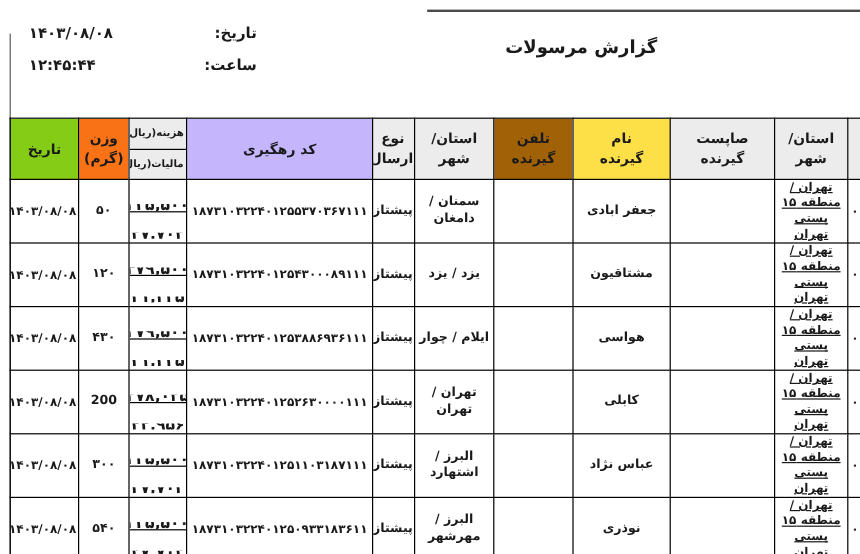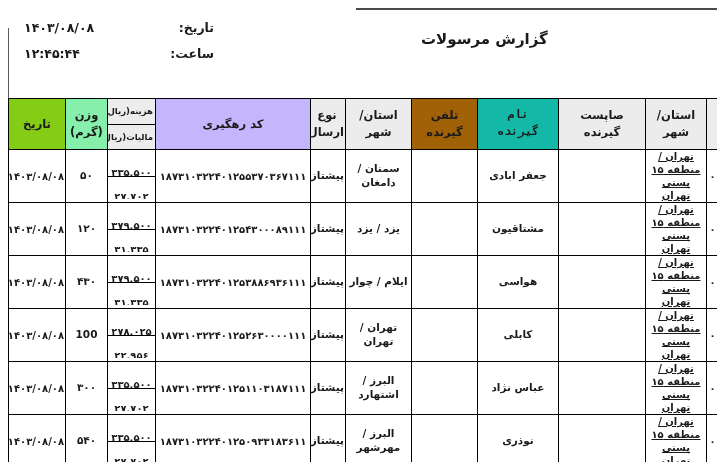--- a/index.html
+++ b/index.html
@@ -40,21 +40,21 @@
   .hw-name{max-width:46px;}
   .hw-sapost{max-width:54px;}
 
   .cost-th,.cost-td{padding:0;}
   .stack{display:flex;flex-direction:column;width:100%;}
   thead .stack{height:50px;}
   tbody .stack{height:46px;}
   .sub{flex:1;display:flex;align-items:center;justify-content:center;overflow:hidden;}
   .sub-top{border-bottom:1px solid #000;}
   thead .sub{font-size:8.5px;justify-content:flex-start;padding:0 2px 0 0;}
-  tbody .sub{font-size:10px;margin-top:17px;}
+  tbody .sub{font-size:13px;margin-top:17px;}
 
   .code-td{font-size:10px;letter-spacing:0.2px;}
   .origin-td{font-size:10px;line-height:1.3;text-decoration:underline;}
   .date-td{font-size:10px;}
   .edge-td{font-size:10px;padding:0;}
 </style>
 </head>
 <body>
 
 <div class="frame-top"></div>
@@ -85,32 +85,32 @@
       <col style="width:155px">
       <col style="width:48px">
     <col style="width:42px">
       <col style="width:57px">
   </colgroup>
   <thead>
     <tr>
       <th style="background: rgb(236, 236, 236);"></th>
       <th style="background: rgb(236, 236, 236);"><span class="hw hw-city">استان/ شهر</span></th>
       <th style="background: rgb(236, 236, 236);"><span class="hw hw-sapost">صاپست گیرنده</span></th>
-      <th style="background: #14b8a6; font-family: Liberation Mono, monospace;"><span class="hw hw-name">نام گیرنده</span></th>
+      <th style="background: #fde047;"><span class="hw hw-name">نام گیرنده</span></th>
       <th style="background: #a16207;"><span class="hw hw-phone">تلفن گیرنده</span></th>
       <th style="background: rgb(236, 236, 236);"><span class="hw hw-city">استان/ شهر</span></th>
       <th style="background: rgb(236, 236, 236);"><span class="hw hw-type">نوع ارسال</span></th>
       <th style="background: #c4b5fd;">کد رهگیری</th>
       <th class="cost-th" style="background: rgb(236, 236, 236);">
         <div class="stack">
           <div class="sub sub-top">هزینه(ریال)</div>
           <div class="sub">مالیات(ریال)</div>
         </div>
       </th>
-      <th style="background: #86efac;"><span class="hw hw-weight">وزن (گرم)</span></th>
+      <th style="background: #f97316;"><span class="hw hw-weight">وزن (گرم)</span></th>
       <th style="background: #84cc16;">تاریخ</th>
     </tr>
   </thead>
   <tbody>
       <tr>
     <td class="edge-td">۰</td>
     <td class="origin-td">تهران / منطقه ۱۵ پستی تهران</td>
     <td></td>
     <td>جعفر ابادی</td>
     <td></td>
@@ -170,21 +170,21 @@
     <td></td>
     <td>تهران / تهران</td>
     <td>پیشتاز</td>
     <td class="code-td">۱۸۷۳۱۰۳۲۲۴۰۱۲۵۲۶۳۰۰۰۰۱۱۱</td>
     <td class="cost-td">
       <div class="stack">
         <div class="sub sub-top">۲۷۸,۰۲۵</div>
         <div class="sub">۲۲,۹۵۶</div>
       </div>
     </td>
-    <td>100</td>
+    <td>200</td>
     <td class="date-td">۱۴۰۳/۰۸/۰۸</td>
   </tr>
       <tr>
     <td class="edge-td">۰</td>
     <td class="origin-td">تهران / منطقه ۱۵ پستی تهران</td>
     <td></td>
     <td>عباس نژاد</td>
     <td></td>
     <td>البرز / اشتهارد</td>
     <td>پیشتاز</td>

